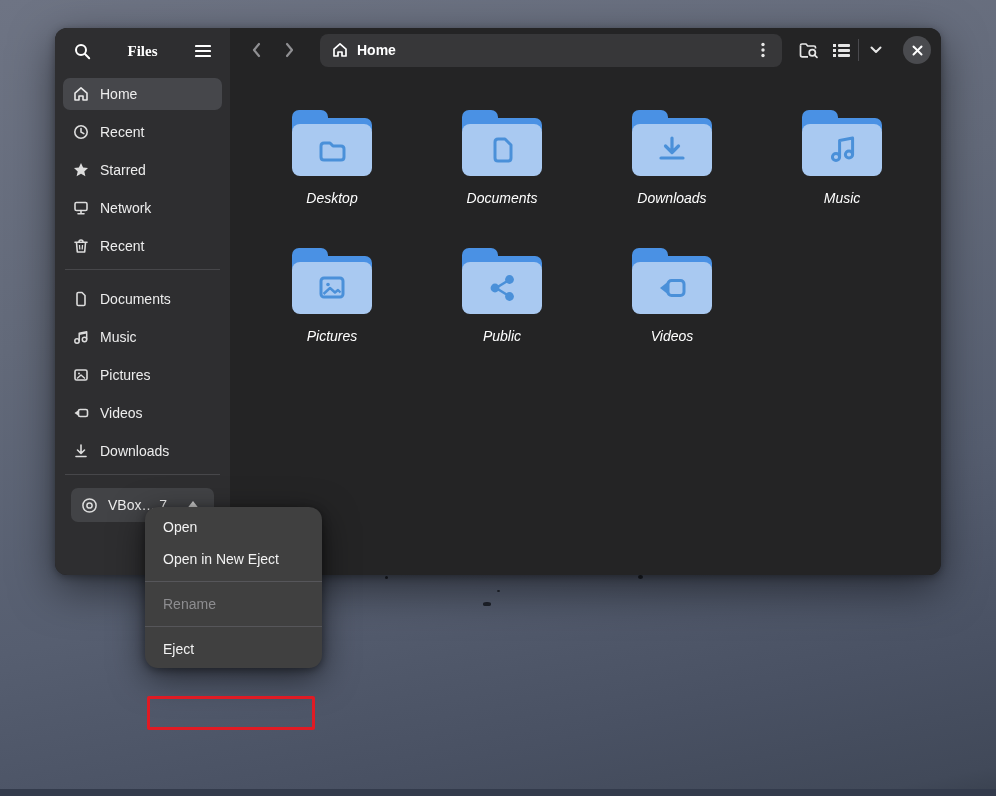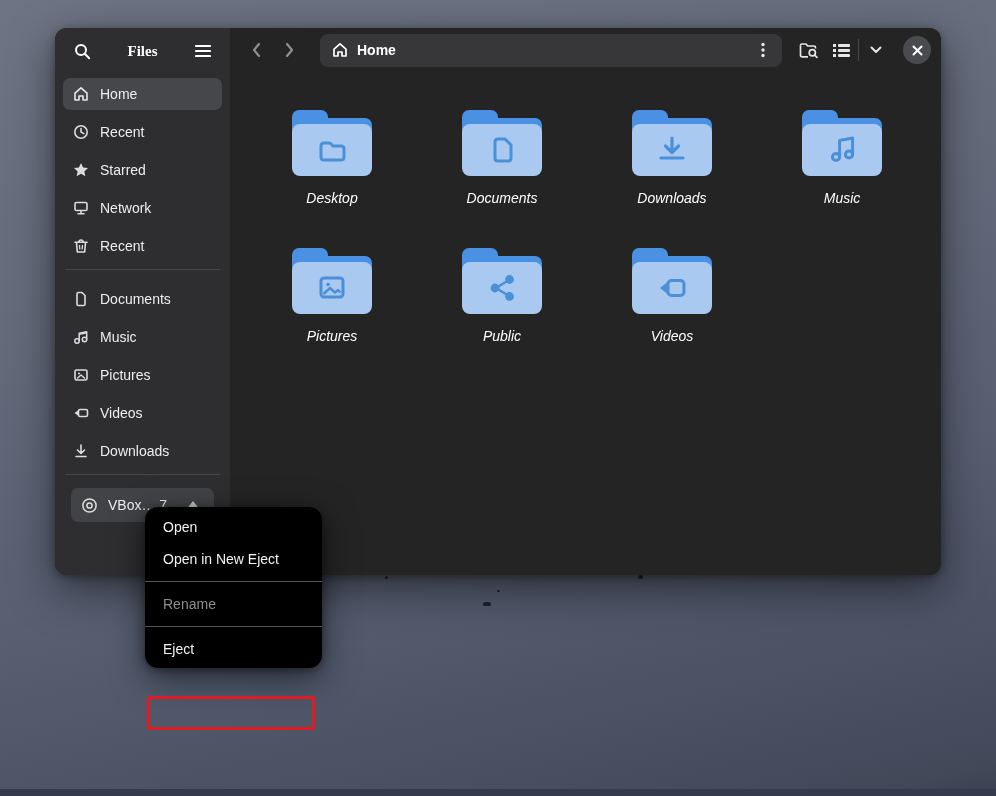--- a/index.html
+++ b/index.html
@@ -47,21 +47,21 @@
                align-items:center; justify-content:center; margin-left:8px; cursor:pointer; }
 
   .content { flex:1; padding:38px 0 0 17px; }
   .grid { display:grid; grid-template-columns:repeat(4,170px); grid-auto-rows:138px;font-style:italic; }
   .folder-cell { display:flex; flex-direction:column; align-items:center; cursor:pointer; }
   .folder-cell .label { margin-top:14px; color:#fff; font-size:14px; }
 
   
   .context-menu {
     position:absolute; left:145px; top:507px; width:177px;
-    background:#000000; border-radius:13px; padding:4px 0 3px 0;
+    background:#404040; border-radius:13px; padding:4px 0 3px 0;
     box-shadow:0 10px 34px rgba(0,0,0,.55), 0 2px 8px rgba(0,0,0,.4);
     z-index:10;
   }
   .menu-item { height:32px; display:flex; align-items:center; padding:0 18px; color:#f2f2f2; font-size:14px; cursor:pointer; }
   .menu-item.disabled { color:#8d8d90; cursor:default; }
   .menu-sep { height:1px; background:#56565a; margin:6px 0; }
   .red-box { position:absolute; left:2px; top:189px; width:168px; height:34px;
              border:3px solid #e01b24; border-radius:2px; pointer-events:none; }
 
   svg { display:block; }

